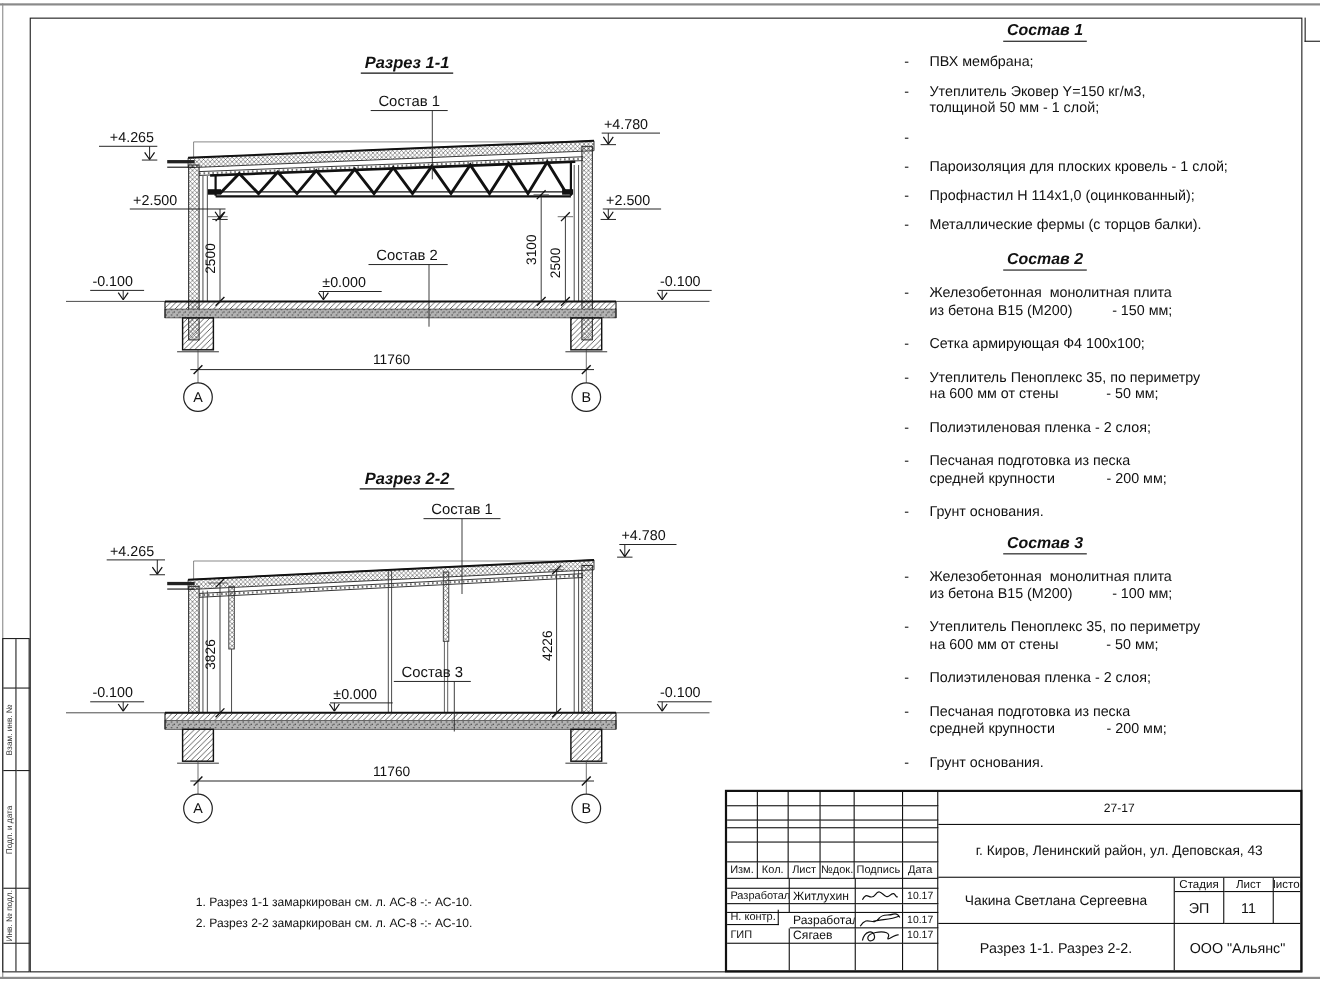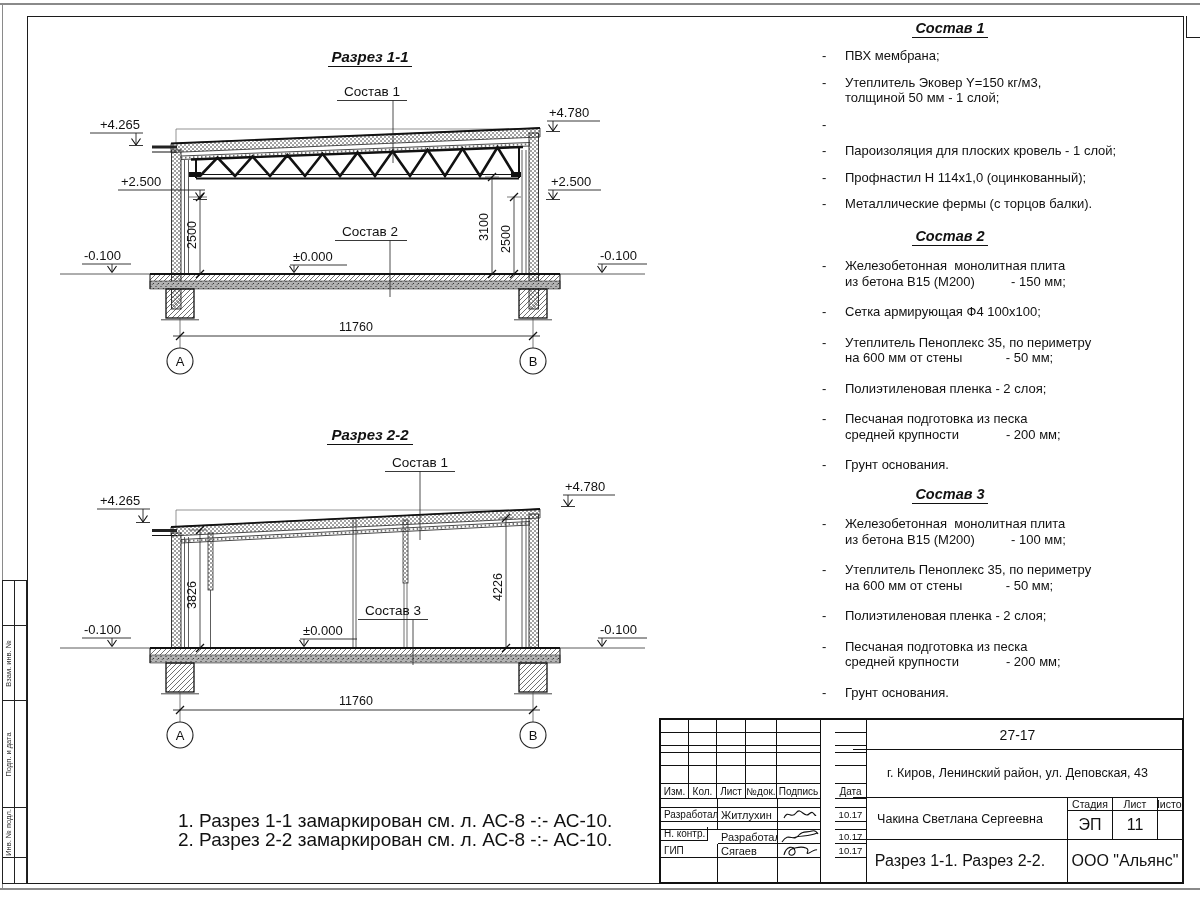--- a/index.html
+++ b/index.html
@@ -28,31 +28,31 @@
   .t-axis{font-size:13px;}
   
   .comp{position:absolute;left:800px;width:400px;}
   .comp-title{width:300px;text-align:center;font-size:14.5px;font-weight:bold;font-style:italic;margin-bottom:12px;}
   .comp-title span{border-bottom:1.4px solid #111;padding:0 3px 1px;}
   .ci{display:flex;font-size:13px;line-height:15.5px;}
   .m11{margin-bottom:11px;} .m15{margin-bottom:15px;}
   .ci .dash{width:45px;padding-left:22px;box-sizing:border-box;flex:none;}
   .ci .ct div{white-space:pre;}
   
-  .notes{position:absolute;left:178px;top:812px;font-size:19px;line-height:18.5px;}
+  .notes{position:absolute;left:178px;top:812px;font-size:11px;line-height:18.5px;}
   
   .tb{position:absolute;left:659px;top:718px;width:525px;height:166px;
       border:2px solid #111;box-sizing:border-box;}
   .cell{position:absolute;border-right:1px solid #111;border-bottom:1px solid #111;box-sizing:border-box;
         display:flex;align-items:center;justify-content:center;overflow:hidden;}
   .cell.nr{border-right:none;} .cell.nb{border-bottom:none;}
-  .cell.thickR{border-right-width:1.6px;margin-left:14px;}
+  .cell.thickR{border-right-width:1.6px;}
   .cell.left{justify-content:flex-start;padding-left:3px;}
   .f9{font-size:9.5px;} .f10{font-size:10px;} .f10h{font-size:10.5px;font-weight:bold;}
-  .f11{font-size:11px;} .f12{font-size:12.5px;} .f13{font-size:16px;} .f14{font-size:14px;}
+  .f11{font-size:11px;} .f12{font-size:12.5px;} .f13{font-size:13px;} .f14{font-size:11px;}
   .proj{text-align:center;line-height:15px;}
 </style>
 </head>
 <body>
 
 <div class="sheet">
 
   <div class="paper-line" style="left:0;top:3px;width:1200px;height:1.5px"></div>
   <div class="paper-line" style="left:2px;top:3px;width:1.2px;height:886px"></div>
   <div class="paper-line" style="left:0;top:888px;width:1200px;height:1.5px"></div>

